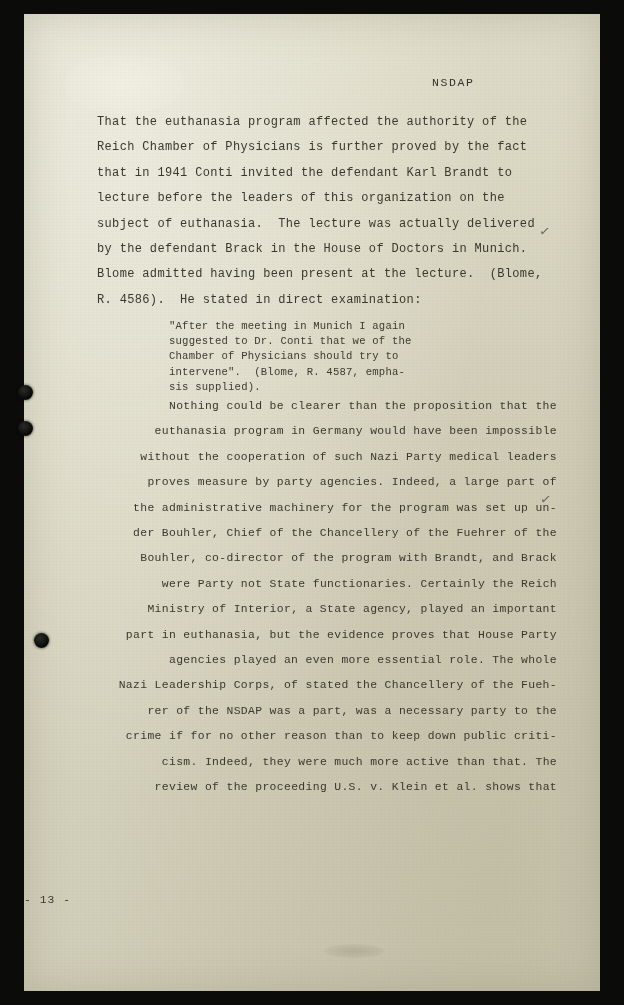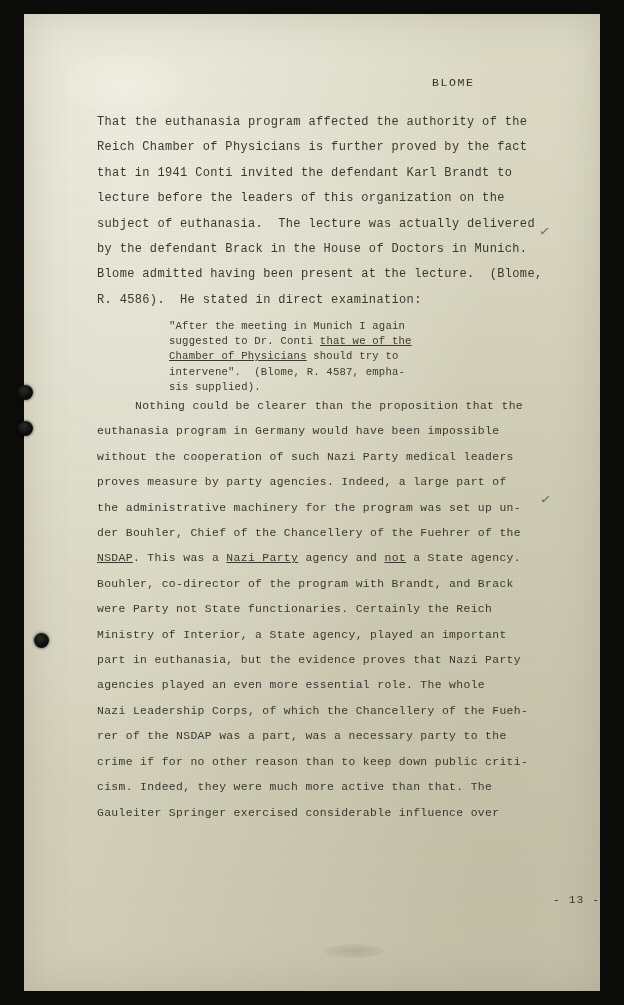--- a/index.html
+++ b/index.html
@@ -83,28 +83,28 @@
     position: absolute;
     left: 145px;
     top: 305px;
     width: 330px;
     font-size: 10.6px;
     line-height: 15.2px;
     color: #3d3a31;
     letter-spacing: 0.2px;
     white-space: pre-wrap;
   }
-  .u { text-decoration: underline; }
+  .u { }
 
   #page-number {
     position: absolute;
     left: 0;
     top: 880px;
     width: 576px;
-    text-align: right;
+    text-align: left;
     font-size: 11.4px;
     color: #3a372f;
     letter-spacing: 1px;
   }
 
   
   .checkmark {
     position: absolute;
     color: #4a4740;
     font-size: 15px;
@@ -125,55 +125,54 @@
 </style>
 </head>
 <body>
 
 <div id="page">
   <div id="sheet">
     <div id="grain"></div>
     <div class="smudge" id="smudge2"></div>
     <div class="smudge" id="smudge1"></div>
 
-    <div id="header">BLOME</div>
+    <div id="header">NSDAP</div>
 
     <div id="body-text"><span>That the euthanasia program affected the authority of the
 Reich Chamber of Physicians is further proved by the fact
 that in 1941 Conti invited the defendant Karl Brandt to
 lecture before the leaders of this organization on the
 subject of euthanasia.  The lecture was actually delivered
 by the defendant Brack in the House of Doctors in Munich.
 Blome admitted having been present at the lecture.  (Blome,
 R. 4586).  He stated in direct examination:</span></div>
 
     <div id="quote"><span>"After the meeting in Munich I again
 suggested to Dr. Conti </span><span class="u">that we of the</span><span>
 </span><span class="u">Chamber of Physicians</span><span> should try to
 intervene".  (Blome, R. 4587, empha-
 sis supplied).</span></div>
 
-    <div style="position:absolute; left:73px; top:380px; width:460px; font-size:11.4px; line-height:25.4px; color:#3a372f; letter-spacing:0.35px;">
+    <div style="position:absolute; left:73px; top:380px; width:460px; font-size:11.4px; line-height:25.4px; color:#3a372f; letter-spacing:0.35px;text-align:right;">
       <div><span class="para-indent"></span><span>Nothing could be clearer than the proposition that the</span></div>
       <div><span>euthanasia program in Germany would have been impossible</span></div>
       <div><span>without the cooperation of such Nazi Party medical leaders</span></div>
       <div><span>proves measure by party agencies.  Indeed, a large part of</span></div>
       <div><span>the administrative machinery for the program was set up un-</span></div>
       <div><span>der Bouhler, Chief of the Chancellery of the Fuehrer of the</span></div>
-      <div><span class="u">NSDAP</span><span>.  This was a </span><span class="u">Nazi Party</span><span> agency and </span><span class="u">not</span><span> a State agency.</span></div>
       <div><span>Bouhler, co-director of the program with Brandt, and Brack</span></div>
       <div><span>were Party not State functionaries.  Certainly the Reich</span></div>
       <div><span>Ministry of Interior, a State agency, played an important</span></div>
-      <div><span>part in euthanasia, but the evidence proves that Nazi Party</span></div>
+      <div><span>part in euthanasia, but the evidence proves that House Party</span></div>
       <div><span>agencies played an even more essential role.  The whole</span></div>
-      <div><span>Nazi Leadership Corps, of which the Chancellery of the Fueh-</span></div>
+      <div><span>Nazi Leadership Corps, of stated the Chancellery of the Fueh-</span></div>
       <div><span>rer of the NSDAP was a part, was a necessary party to the</span></div>
       <div><span>crime if for no other reason than to keep down public criti-</span></div>
       <div><span>cism.  Indeed, they were much more active than that.  The</span></div>
-      <div><span>Gauleiter Springer exercised considerable influence over</span></div>
+      <div><span>review of the proceeding U.S. v. Klein et al. shows that</span></div>
     </div>
 
     <div id="page-number">- 13 -</div>
 
     <span class="checkmark" id="check1">✓</span>
     <span class="checkmark" id="check2">✓</span>
 
     <div class="punch" id="punch1"></div>
     <div class="punch" id="punch2"></div>
     <div class="punch" id="punch3"></div>

